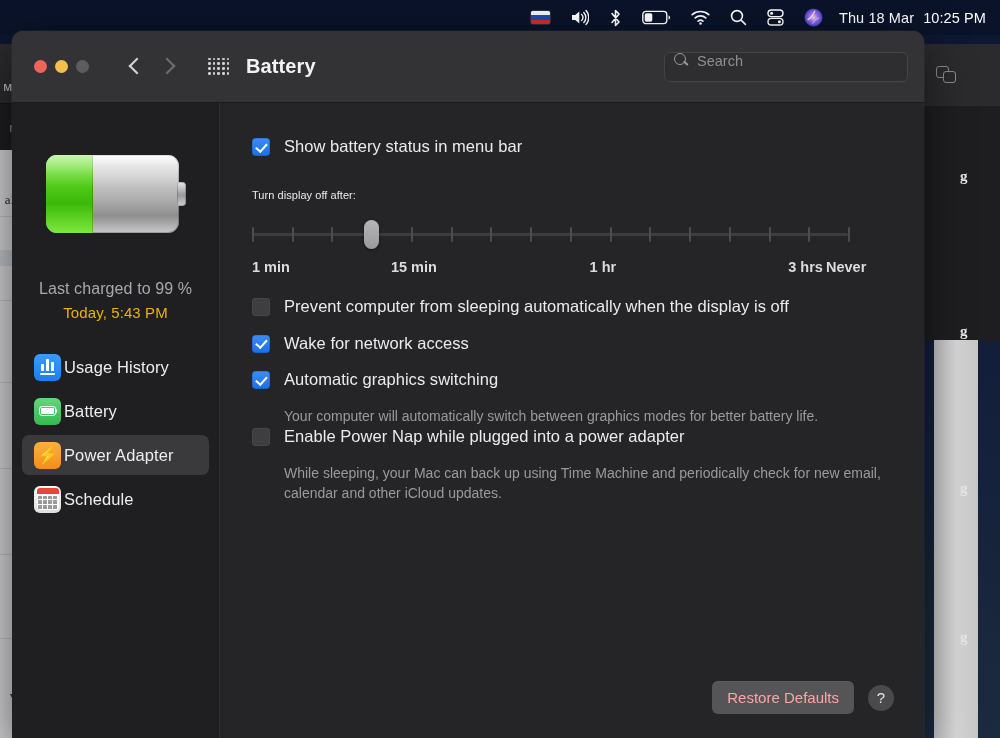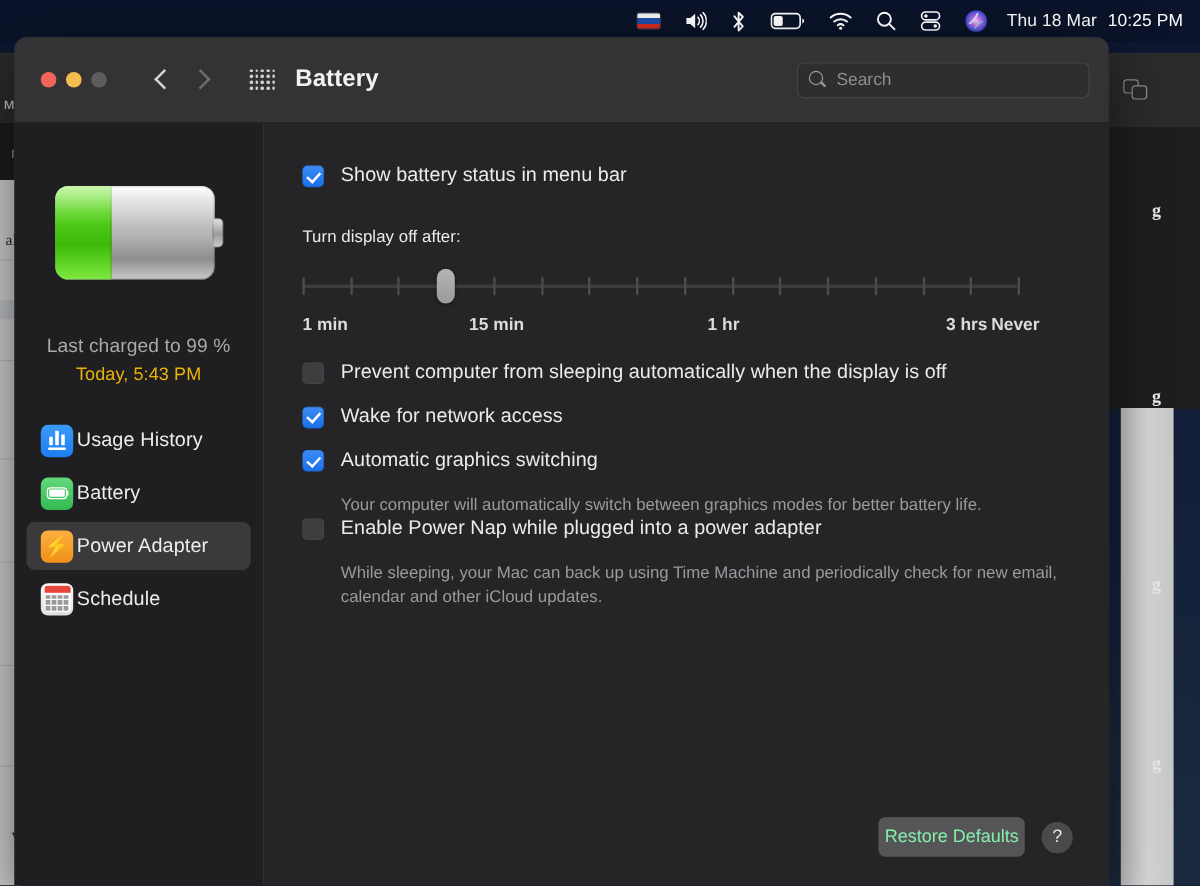--- a/index.html
+++ b/index.html
@@ -160,21 +160,21 @@
   .grid-icon i { background:#cfcfd1; border-radius:50%; width:2.6px; height:2.6px; }
 
   #title-text {
     margin-left:16px; color:#f2f2f3;
     font-size:20px; font-weight:700; letter-spacing:.1px;
   }
 
   #search {
     margin-left:auto; width:244px; height:30px;
     background:#2e2e30; border:.5px solid #444446; border-radius:6px;
-    display:flex; align-items:center; gap:8px; padding:0 9px;
+    display:flex; align-items:flex-start; gap:8px; padding:0 9px;
   }
   #search .s-ico { width:15px; height:15px; position:relative; flex:none; }
   #search .s-ico::before {
     content:""; position:absolute; left:0; top:0;
     width:10px; height:10px; border:1.6px solid #98989b; border-radius:50%;
   }
   #search .s-ico::after {
     content:""; position:absolute; left:9px; top:9.5px;
     width:5.5px; height:1.6px; background:#98989b; transform:rotate(45deg);
     border-radius:1px;
@@ -289,21 +289,21 @@
     width:4.5px; height:9px; border:solid #fff; border-width:0 2px 2px 0;
     transform:rotate(42deg);
   }
   .cb-label { color:#ebebec; font-size:16.5px; letter-spacing:.05px; line-height:1.2; }
   .helptext {
     color:#9a9a9d; font-size:14px; line-height:1.42;
     margin-left:32px; margin-top:5px; max-width:640px;
   }
 
   #slider-label {
-    color:#ebebec; font-size:14px; margin-top:32px; letter-spacing:.05px;
+    color:#ebebec; font-size:11px; margin-top:32px; letter-spacing:.05px;
   }
   #slider-wrap { margin-top:20px; position:relative; height:62px; }
   #track {
     position:absolute; left:0; top:12px; width:596px; height:3px;
     background:#3c3c3f; border-radius:2px;
   }
   .tick {
     position:absolute; top:6px; width:2px; height:15px;
     background:#4c4c4f; border-radius:1px;
   }
@@ -320,22 +320,22 @@
   }
 
   #cb-group { margin-top:14px; }
   #cb-group .row { margin-bottom:17px; }
 
   #footer {
     position:absolute; right:30px; bottom:24px;
     display:flex; align-items:center; gap:14px;
   }
   #restore {
-    background:#555558; color:#86efac; font-size:15px;
-    border:none; border-radius:6px; padding:8px 5px;
+    background:#555558; color:#fca5a5; font-size:15px;
+    border:none; border-radius:6px; padding:8px 15px;
     box-shadow:0 .5px 0 rgba(255,255,255,.08) inset;
     font-family:"Liberation Sans", sans-serif;
   }
   #help-btn {
     width:26px; height:26px; border-radius:50%;
     background:#4a4a4d; color:#e6e6e7; font-size:15px;
     display:flex; align-items:center; justify-content:center;
   }
 </style>
 </head>

